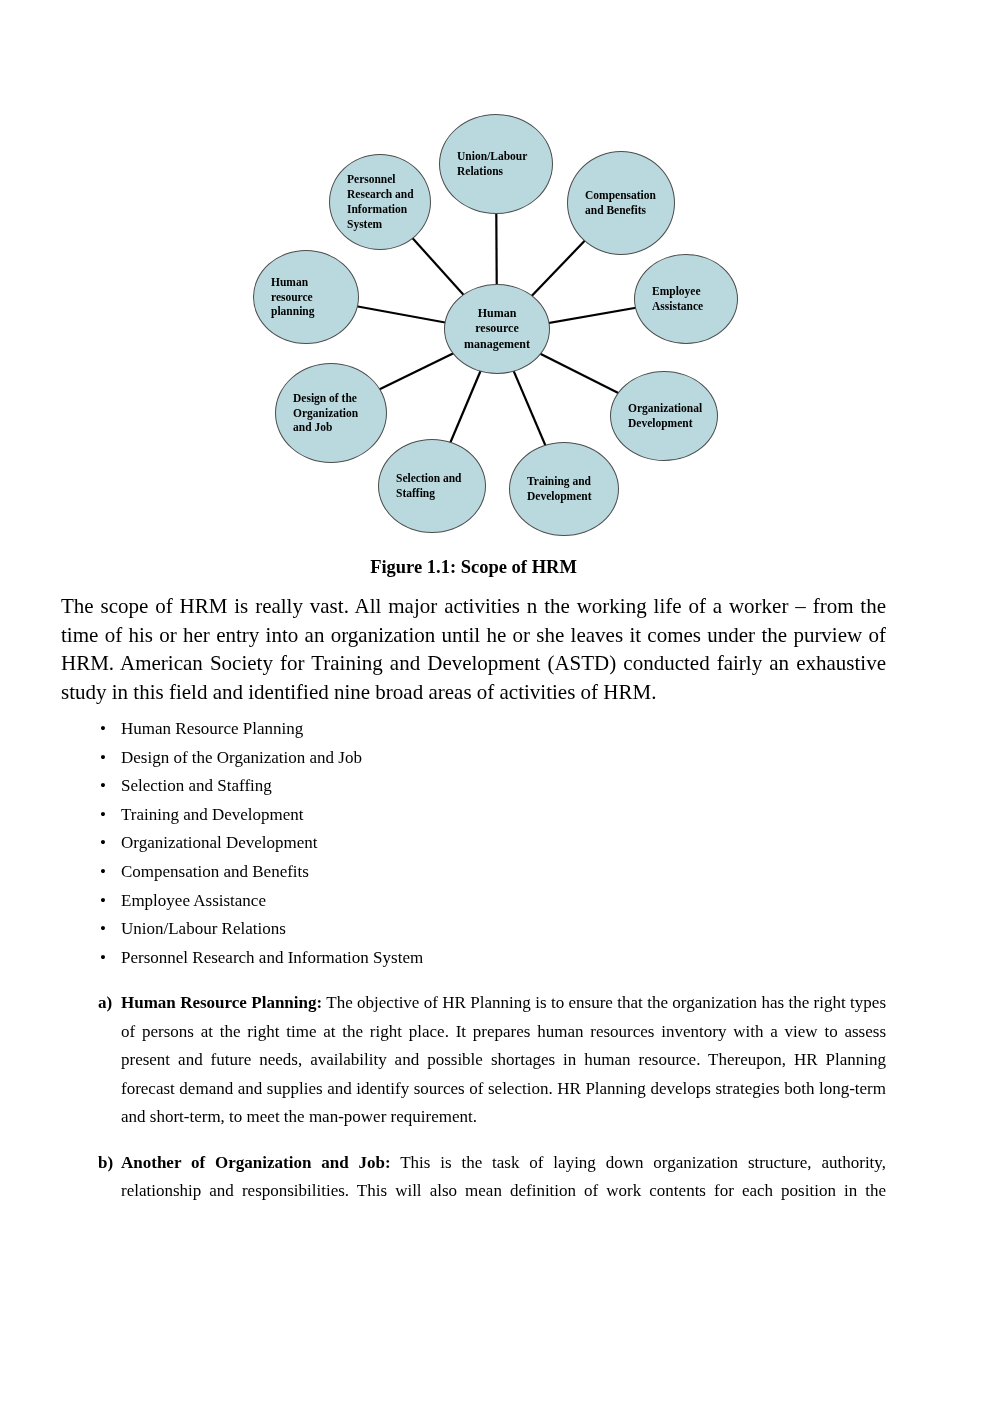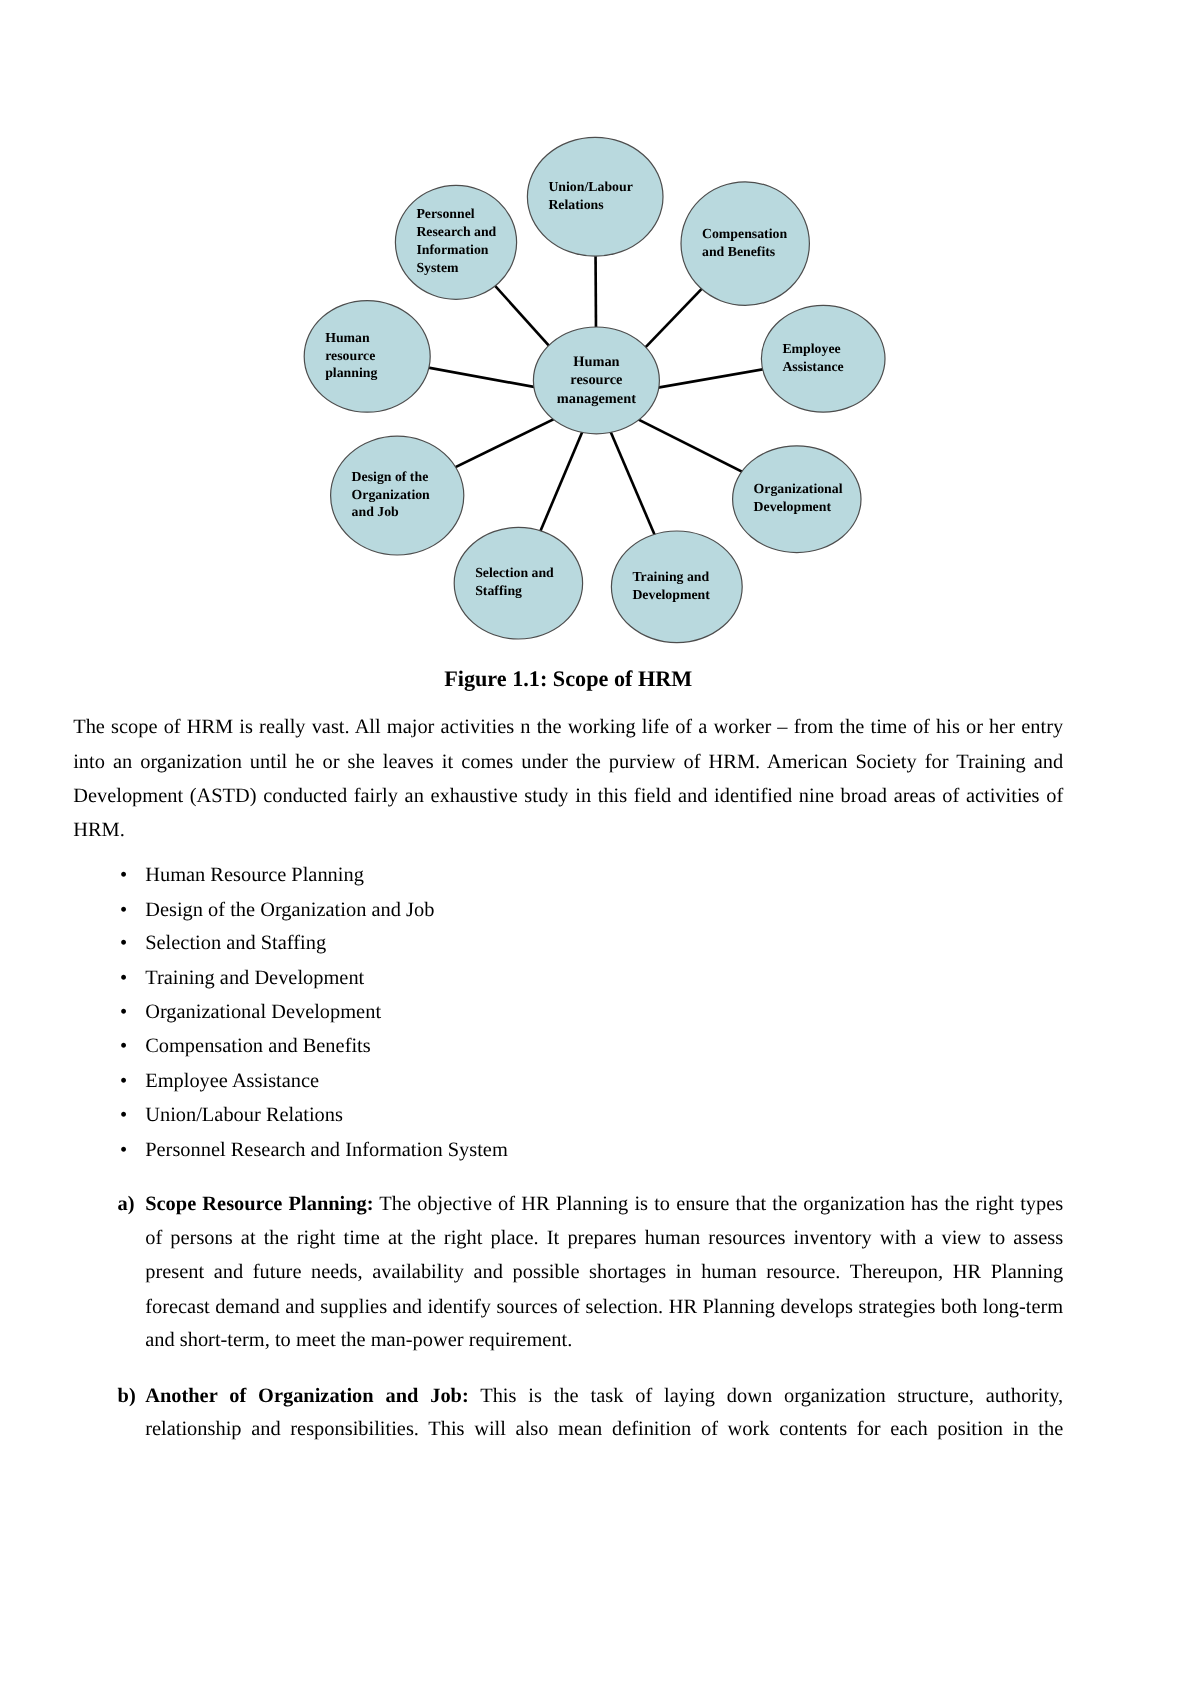--- a/index.html
+++ b/index.html
@@ -48,21 +48,21 @@
 
   
   .content { padding: 0 106px 0 61px; }
   .caption {
     text-align: center;
     font-weight: bold;
     font-size: 18.5px;
     margin-top: 12px;
   }
   .body-text {
-    font-size: 17px;
+    font-size: 21px;
     line-height: 28.5px;
     text-align: justify;
     margin: 14px 0 0 0;
   }
   .lead-in { text-align: left; margin-top: 10px; }
   .bullets {
     list-style: none;
     margin: 9px 0 0 0;
     padding: 0 0 0 37px;
   }
@@ -149,21 +149,21 @@
     </div>
 
     <div class="node" style="left:378px; top:339px; width:108px; height:94px;">
       <span class="lbl">Selection and Staffing</span>
     </div>
 
     <div class="node" style="left:509px; top:342px; width:110px; height:94px;">
       <span class="lbl">Training and Development</span>
     </div>
 
-    <div class="node center-node ta-c" style="left:444px; top:172px; width:106px; height:90px;">
+    <div class="node center-node ta-c" style="left:444px; top:184px; width:106px; height:90px;">
       <span class="lbl">Human resource management</span>
     </div>
   </div>
 
   <div class="content">
 
     <div class="caption">Figure 1.1: Scope of HRM</div>
 
     <p class="body-text">The scope of HRM is really vast. All major activities n the working life of a worker – from the time of his or her entry into an organization until he or she leaves it comes under the purview of HRM. American Society for Training and Development (ASTD) conducted fairly an exhaustive study in this field and identified nine broad areas of activities of HRM.</p>
 
@@ -176,21 +176,21 @@
       <li>Organizational Development</li>
       <li>Compensation and Benefits</li>
       <li>Employee Assistance</li>
       <li>Union/Labour Relations</li>
       <li>Personnel Research and Information System</li>
     </ul>
 
     <div class="lettered">
       <span class="letter">a)</span>
       <div class="item-body">
-        <span class="item-title">Scope Resource Planning:</span>
+        <span class="item-title">Human Resource Planning:</span>
         <span>The objective of HR Planning is to ensure that the organization has the right types of persons at the right time at the right place. It prepares human resources inventory with a view to assess present and future needs, availability and possible shortages in human resource. Thereupon, HR Planning forecast demand and supplies and identify sources of selection. HR Planning develops strategies both long-term and short-term, to meet the man-power requirement.</span>
       </div>
     </div>
 
     <div class="lettered">
       <span class="letter">b)</span>
       <div class="item-body">
         <span class="item-title">Another of Organization and Job:</span>
         <span>This is the task of laying down organization structure, authority, relationship and responsibilities. This will also mean definition of work contents for each position in the organization. This is done by “job description”. Another important step is “Job specification”. Job specification identifies the attributes of persons who will be most suitable for each job which is defined by job description.</span>
       </div>

